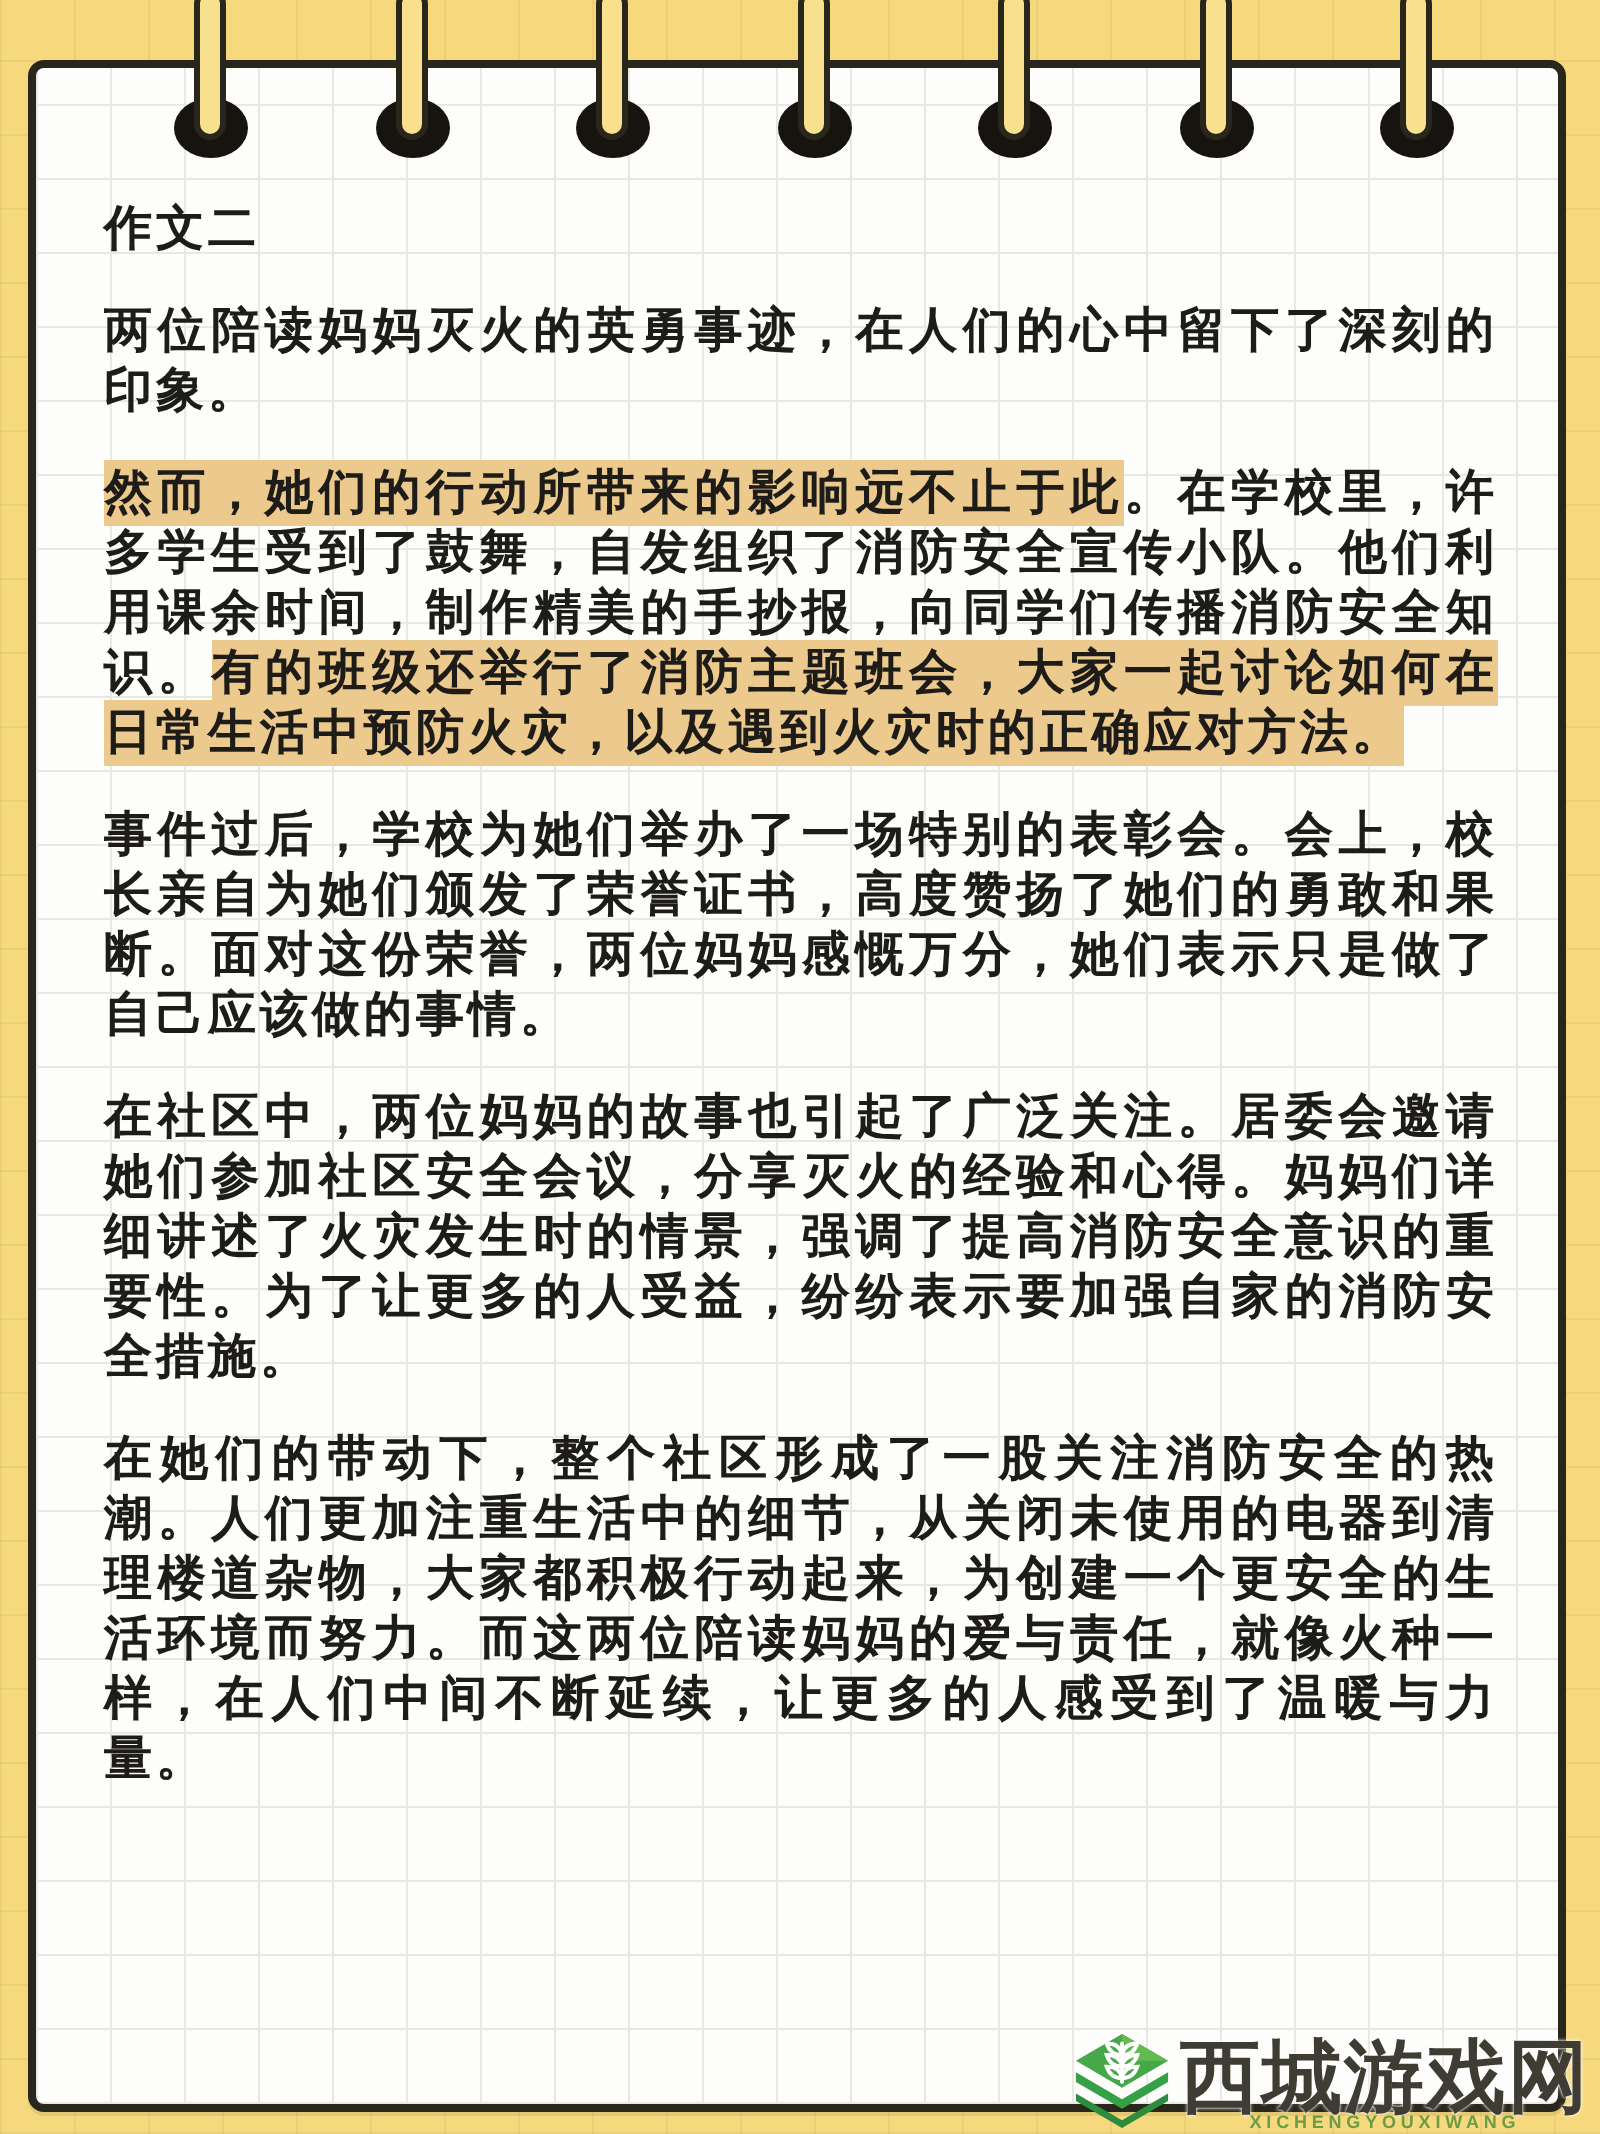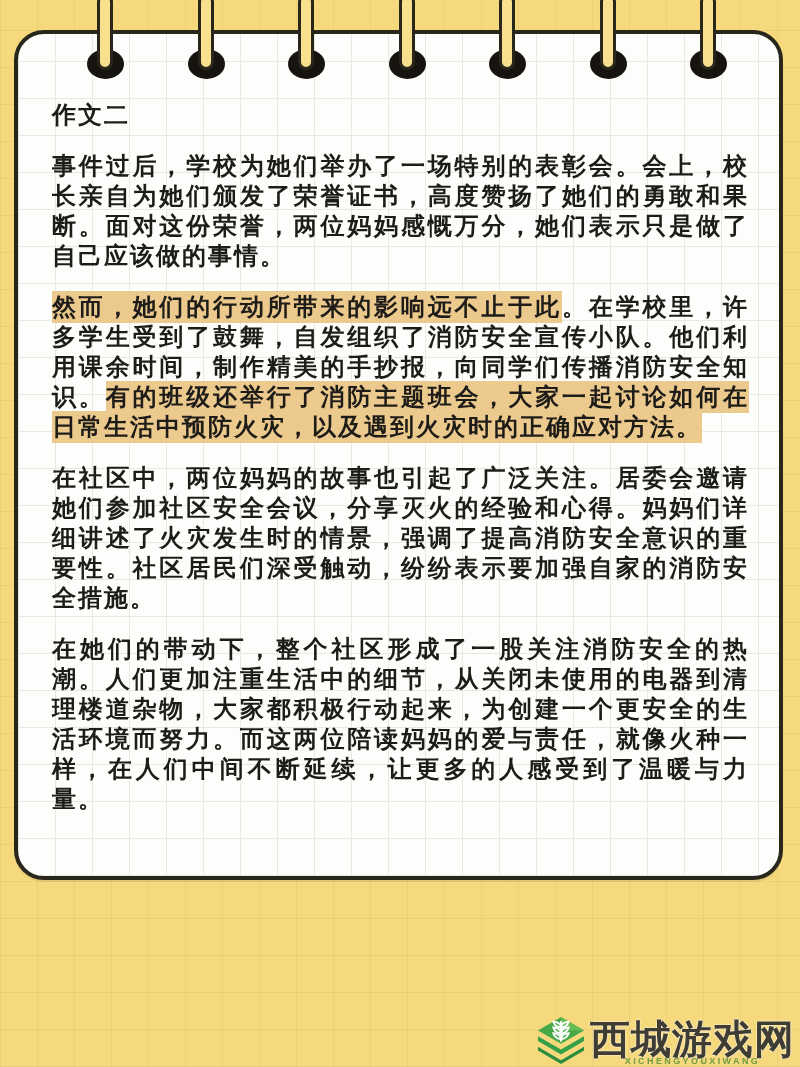--- a/index.html
+++ b/index.html
@@ -16,29 +16,28 @@
     position:relative;
   }
   .canvas{
     position:absolute;inset:0;
     background:
       repeating-linear-gradient(0deg, rgba(0,0,0,0.045) 0 1px, transparent 1px 37px),
       repeating-linear-gradient(90deg, rgba(0,0,0,0.045) 0 1px, transparent 1px 37px),
       var(--background);
   }
   .page{
-    position:absolute;left:14px;top:30px;width:769px;height:850px;
+    position:absolute;left:14px;top:30px;width:769px;height:1026px;
     background:
       repeating-linear-gradient(0deg, var(--grid) 0 1px, transparent 1px 37px),
       repeating-linear-gradient(90deg, var(--grid) 0 1px, transparent 1px 37px),
       var(--page);
     border:4px solid var(--border);
-    border-radius:30px;
+    border-radius:8px;
     box-shadow:0 2px 0 rgba(0,0,0,0.08);
-    font-family:Liberation Serif, serif;
   }
   .content{
     position:absolute;inset:4px;
     padding:62px 26px 0 30px;
     overflow:hidden;
     border-radius:50px;
   }
   .para{
     font-size:24px;line-height:30px;font-weight:700;
     color:var(--text);
@@ -86,23 +85,24 @@
 </style>
 </head>
 <body>
 
 <div class="canvas">
 
   <div class="page">
     <div class="content">
       <p class="para">作文二</p>
       <div>
+          <p class="para"><span>两位陪读妈妈灭火的英勇事迹，在人们的心中留下了深刻的印象。</span></p>
+          <p class="para"><span class="hl">然而，她们的行动所带来的影响远不止于此</span><span>。在学校里，许多学生受到了鼓舞，自发组织了消防安全宣传小队。他们利用课余时间，制作精美的手抄报，向同学们传播消防安全知识。</span><span class="hl">有的班级还举行了消防主题班会，大家一起讨论如何在日常生活中预防火灾，以及遇到火灾时的正确应对方法。</span></p>
           <p class="para"><span>事件过后，学校为她们举办了一场特别的表彰会。会上，校长亲自为她们颁发了荣誉证书，高度赞扬了她们的勇敢和果断。面对这份荣誉，两位妈妈感慨万分，她们表示只是做了自己应该做的事情。</span></p>
-          <p class="para"><span class="hl">然而，她们的行动所带来的影响远不止于此</span><span>。在学校里，许多学生受到了鼓舞，自发组织了消防安全宣传小队。他们利用课余时间，制作精美的手抄报，向同学们传播消防安全知识。</span><span class="hl">有的班级还举行了消防主题班会，大家一起讨论如何在日常生活中预防火灾，以及遇到火灾时的正确应对方法。</span></p>
-          <p class="para"><span>在社区中，两位妈妈的故事也引起了广泛关注。居委会邀请她们参加社区安全会议，分享灭火的经验和心得。妈妈们详细讲述了火灾发生时的情景，强调了提高消防安全意识的重要性。社区居民们深受触动，纷纷表示要加强自家的消防安全措施。</span></p>
+          <p class="para"><span>在社区中，两位妈妈的故事也引起了广泛关注。居委会邀请她们参加社区安全会议，分享灭火的经验和心得。妈妈们详细讲述了火灾发生时的情景，强调了提高消防安全意识的重要性。为了让更多的人受益，纷纷表示要加强自家的消防安全措施。</span></p>
           <p class="para"><span>在她们的带动下，整个社区形成了一股关注消防安全的热潮。人们更加注重生活中的细节，从关闭未使用的电器到清理楼道杂物，大家都积极行动起来，为创建一个更安全的生活环境而努力。而这两位陪读妈妈的爱与责任，就像火种一样，在人们中间不断延续，让更多的人感受到了温暖与力量。</span></p>
         </div>
     </div>
   </div>
 
   <div class="binding">
       <div class="strap-group" style="left: 105px;">
         <div class="ring"></div>
         <div class="strap"></div>
       </div>

